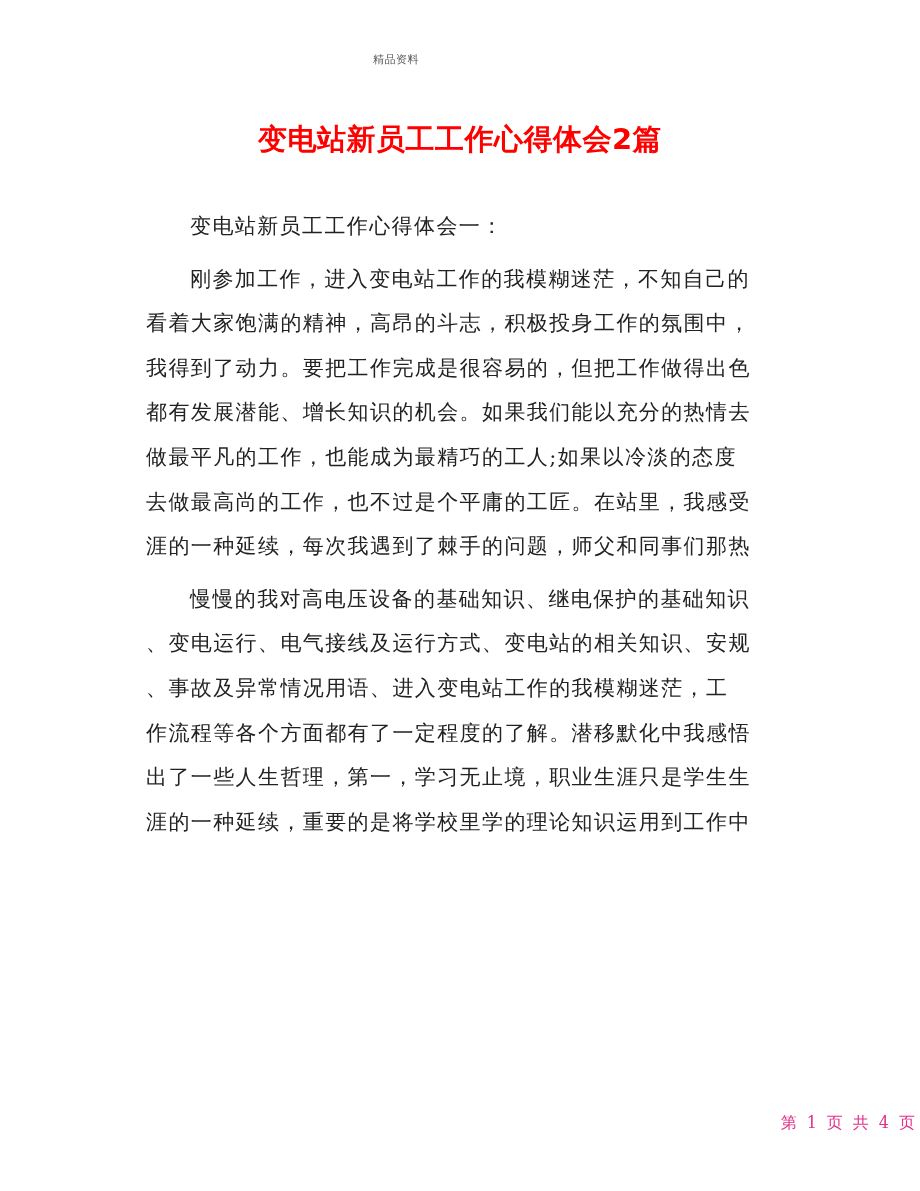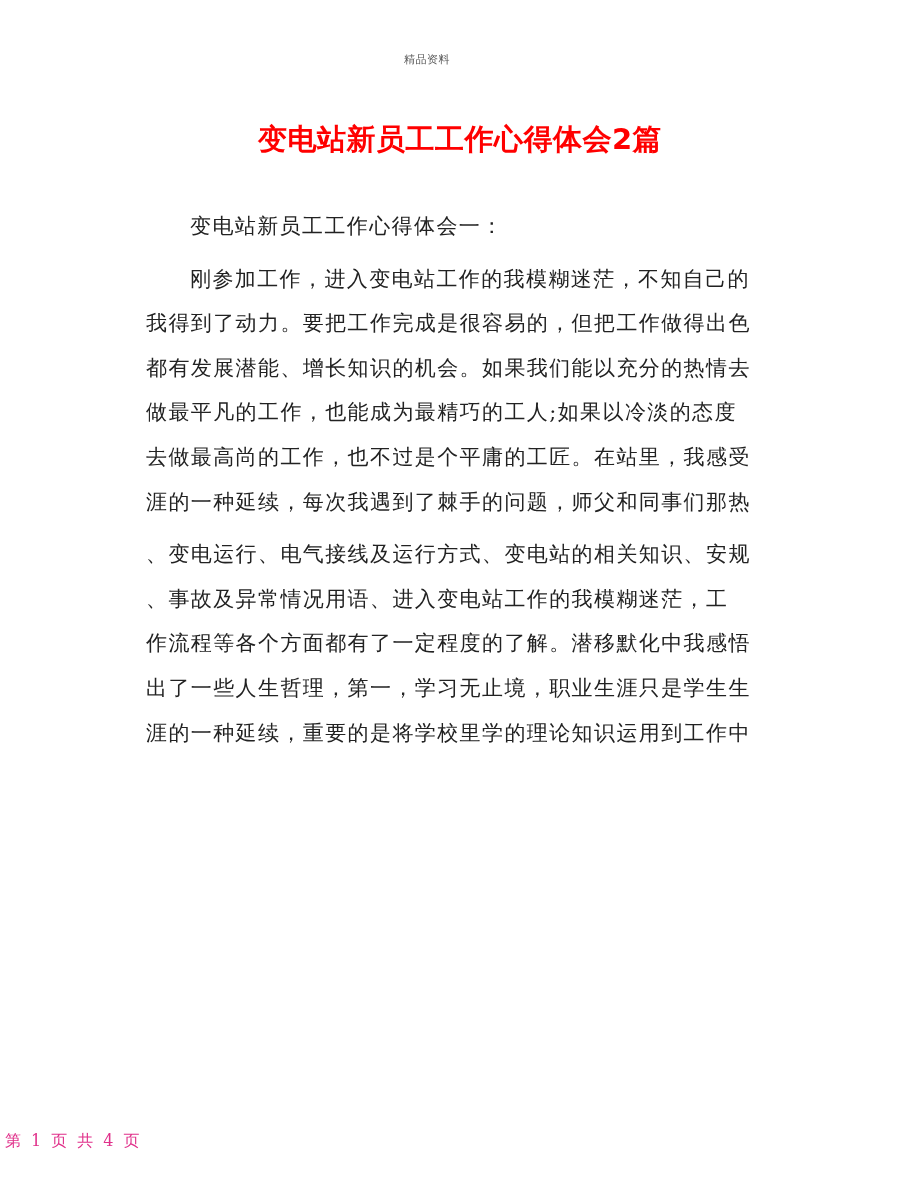--- a/index.html
+++ b/index.html
@@ -18,21 +18,20 @@
     .header-label {
       position: absolute;
       top: 52px;
       left: 0;
       width: 792px;
       text-align: center;
       font-size: 11px;
       color: #555555;
       font-family: "DejaVu Sans", "Liberation Sans", sans-serif;
       letter-spacing: 0.5px;
-      padding-left: 31px;
     }
     .doc-title {
       position: absolute;
       top: 120px;
       left: 0;
       width: 920px;
       text-align: center;
       font-size: 29px;
       font-weight: bold;
       color: #ff0000;
@@ -59,53 +58,54 @@
       white-space: nowrap;
     }
     .line.first {
       padding-left: 44px;
     }
     .footer {
       position: absolute;
       top: 1113px;
       left: 0;
       width: 920px;
-      text-align: left;
+      text-align: right;
       font-size: 16px;
       color: #e0308a;
       font-family: "DejaVu Serif", "Liberation Serif", serif;
       word-spacing: 2px;
-      margin-top: 18px;
     }
     .footer span {
       margin: 0 5px;
     }
   </style>
 </head>
 <body>
 
 <div class="header-label">精品资料</div>
 
 <div class="doc-title">变电站新员工工作心得体会2篇</div>
 
 <div class="body-content">
   <p class="para">
     <span class="line first">变电站新员工工作心得体会一：</span>
   </p>
 
   <p class="para">
     <span class="line first">刚参加工作，进入变电站工作的我模糊迷茫，不知自己的</span>
+    <span class="line">看着大家饱满的精神，高昂的斗志，积极投身工作的氛围中，</span>
     <span class="line">我得到了动力。要把工作完成是很容易的，但把工作做得出色</span>
     <span class="line">都有发展潜能、增长知识的机会。如果我们能以充分的热情去</span>
     <span class="line">做最平凡的工作，也能成为最精巧的工人;如果以冷淡的态度</span>
     <span class="line">去做最高尚的工作，也不过是个平庸的工匠。在站里，我感受</span>
     <span class="line">涯的一种延续，每次我遇到了棘手的问题，师父和同事们那热</span>
   </p>
 
   <p class="para">
+    <span class="line first">慢慢的我对高电压设备的基础知识、继电保护的基础知识</span>
     <span class="line">、变电运行、电气接线及运行方式、变电站的相关知识、安规</span>
     <span class="line">、事故及异常情况用语、进入变电站工作的我模糊迷茫，工</span>
     <span class="line">作流程等各个方面都有了一定程度的了解。潜移默化中我感悟</span>
     <span class="line">出了一些人生哲理，第一，学习无止境，职业生涯只是学生生</span>
     <span class="line">涯的一种延续，重要的是将学校里学的理论知识运用到工作中</span>
   </p>
 </div>
 
 <div class="footer">
   <span>第</span><span>1</span><span>页</span><span>共</span><span>4</span><span>页</span>

